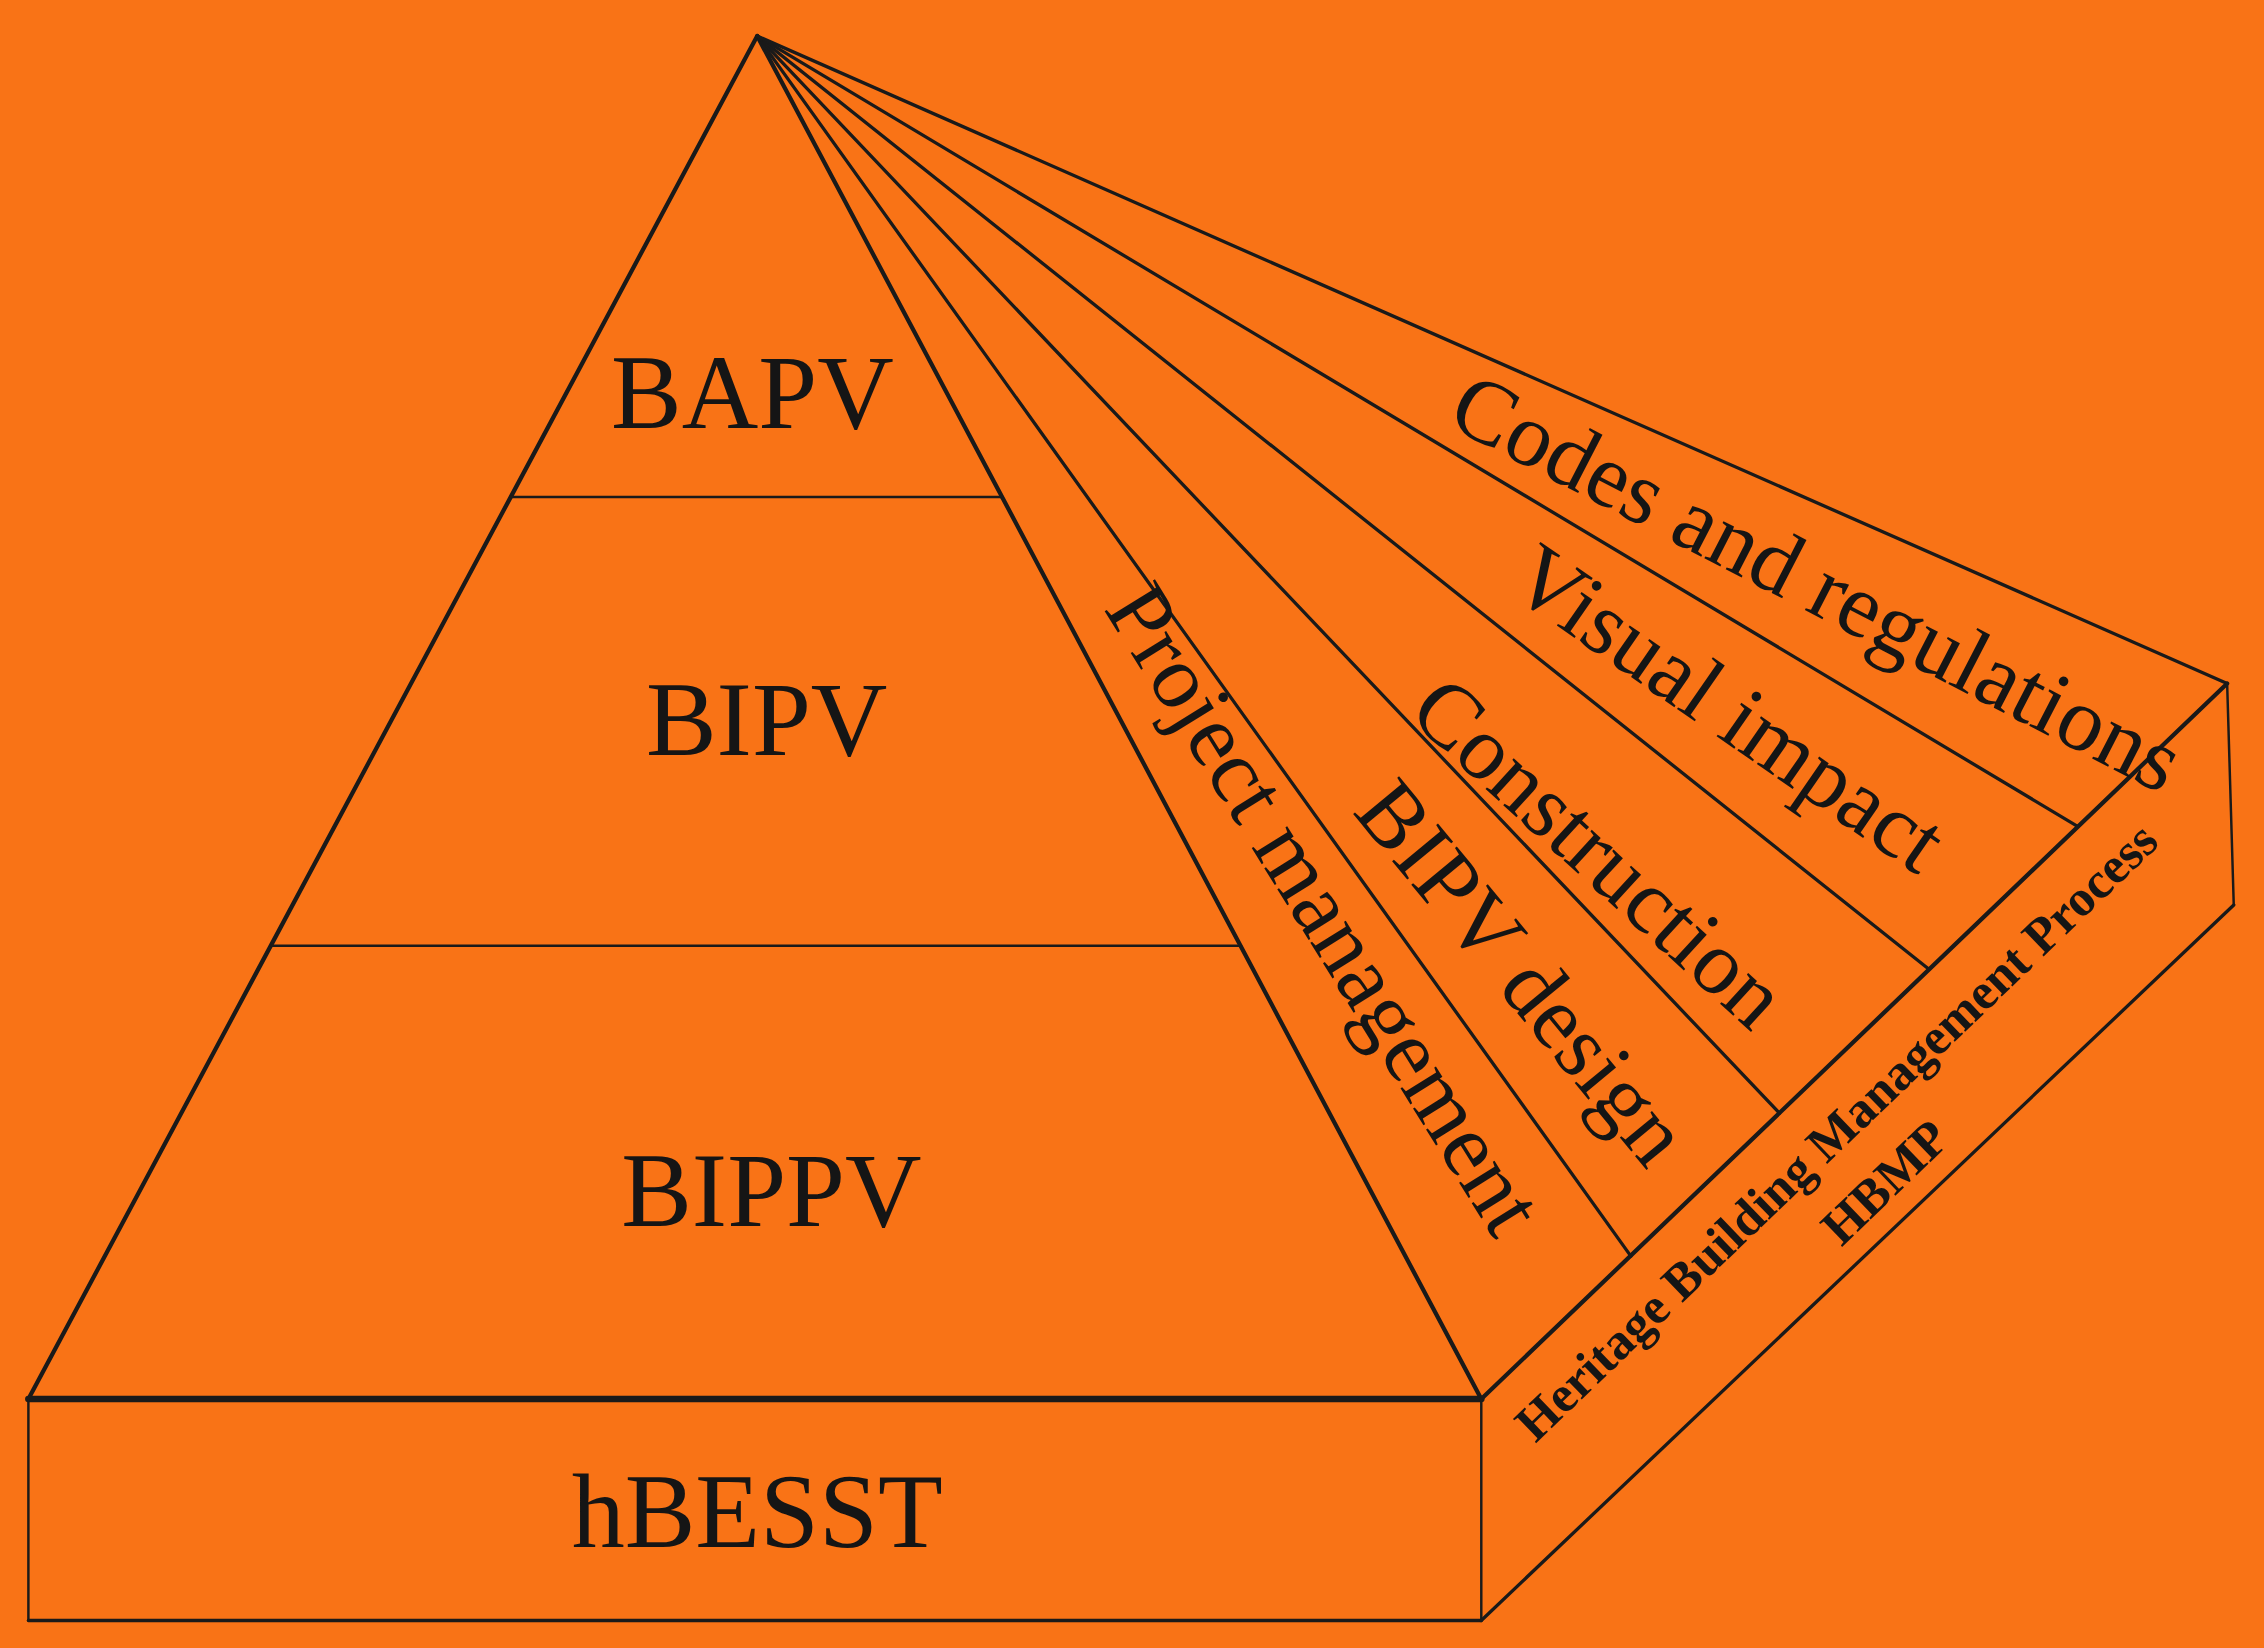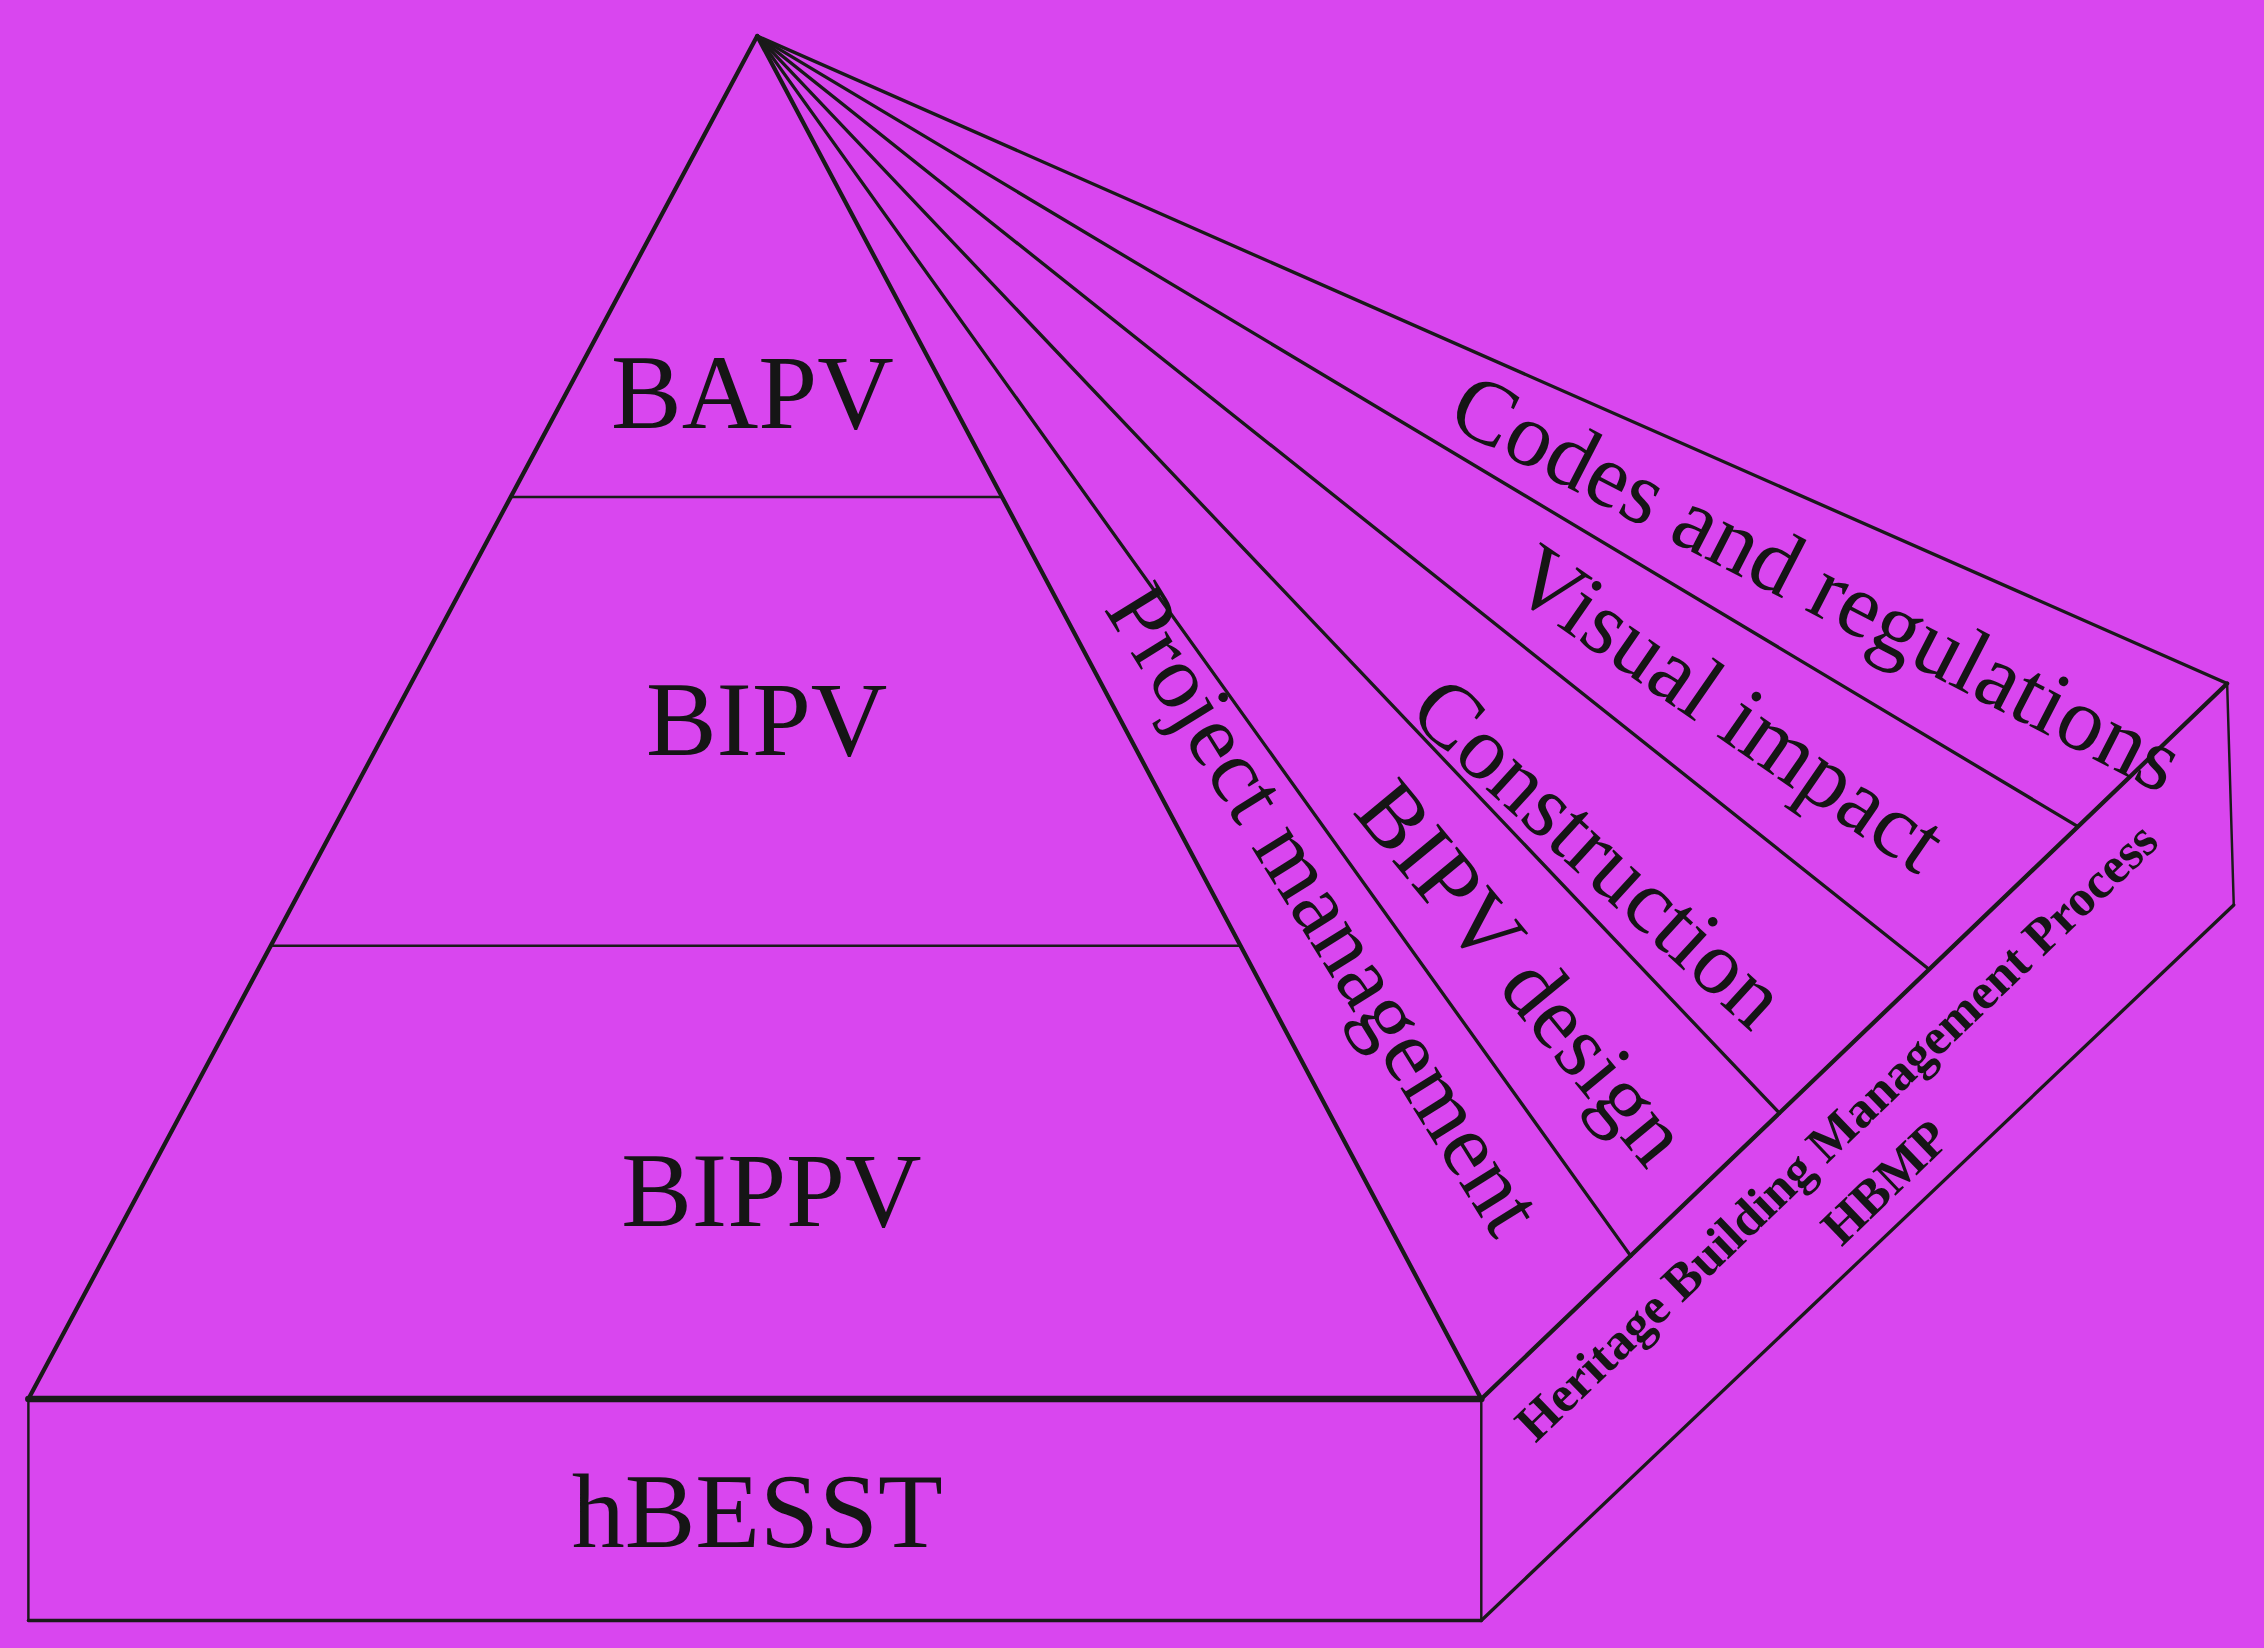--- a/index.html
+++ b/index.html
@@ -4,21 +4,21 @@
 <style>
   html, body {
     margin: 0;
     padding: 0;
     background: #ffffff;
   }
   .stage {
     position: relative;
     width: 2265px;
     height: 1649px;
-    background: #d946ef;
+    background: #f97316;
     overflow: hidden;
     font-family: "Liberation Serif", "DejaVu Serif", serif;
   }
   svg { display: block; }
   .edge {
     stroke: #1a1a1a;
     fill: none;
     stroke-linecap: round;
   }
   .w-thick  { stroke-width: 7; }

